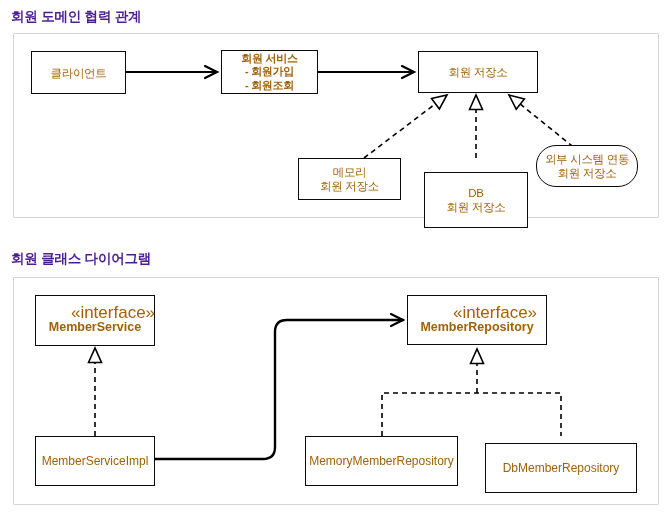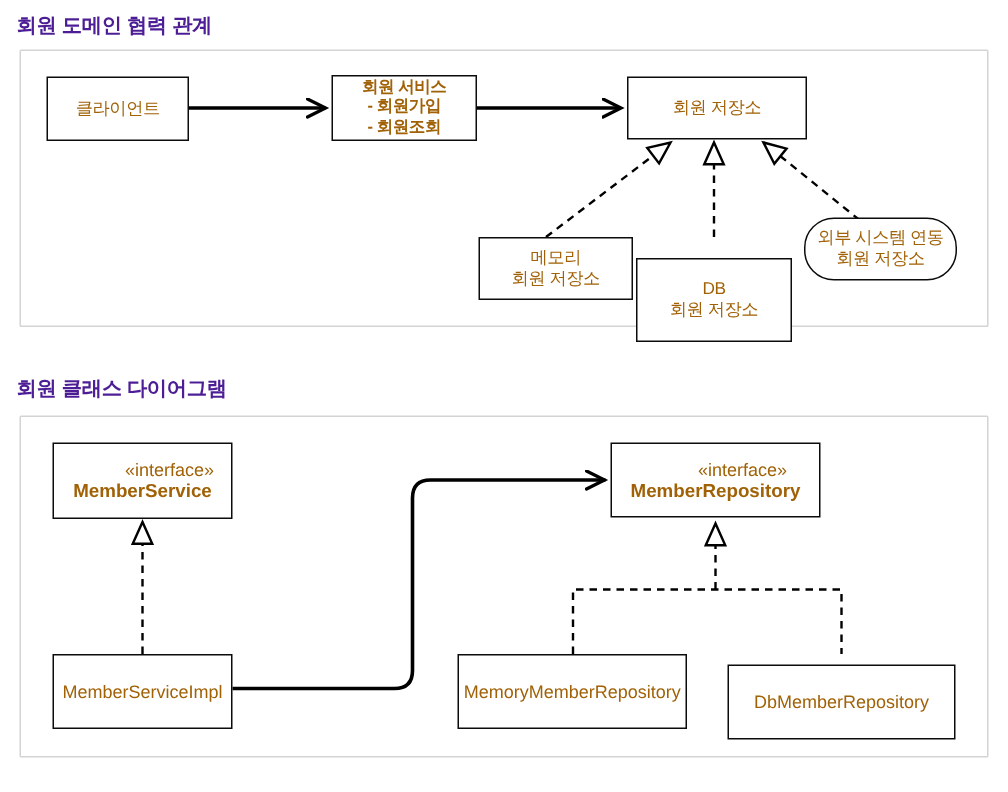--- a/index.html
+++ b/index.html
@@ -7,21 +7,21 @@
   body { font-family:"Liberation Sans", sans-serif; color:#000; }
   .page { position:relative; width:672px; height:528px; background:#fff; overflow:hidden; }
   .diagram-title { position:absolute; font-size:13.5px; font-weight:700; color:#4c1d95; letter-spacing:-0.2px; white-space:nowrap; }
   .panel { position:absolute; border:1px solid #d4d4d4; background:#ffffff; border-radius:1px; }
   .lines { position:absolute; left:0; top:0; width:672px; height:528px; z-index:2; }
   .box { position:absolute; z-index:3; background:#ffffff; border:1.5px solid #0b0b0b;
          display:flex; flex-direction:column; align-items:center; justify-content:center;
          text-align:center; color:#a16207; }
   .klabel { font-size:11.5px; font-weight:400; line-height:14px; letter-spacing:-0.3px; }
   .klabel-sm { font-size:11px; font-weight:700; line-height:13.5px; letter-spacing:-0.3px; }
-  .stereotype { font-size:12px; font-weight:400; line-height:14px;margin-left:36px; }
+  .stereotype { font-size:17px; font-weight:400; line-height:14px;margin-left:36px; }
   .classname { font-size:12.5px; font-weight:700; line-height:15px; }
   .plainname { font-size:12px; font-weight:400; line-height:15px; }
 </style>
 </head>
 <body>
 
 <div class="page">
 
   <div class="diagram-title" style="left:11px; top:8px;">회원 도메인 협력 관계</div>
 
@@ -62,21 +62,21 @@
   <div class="box" style="left:221px; top:50px; width:97px; height:44px;">
     <span class="klabel-sm">회원 서비스</span>
     <span class="klabel-sm">- 회원가입</span>
     <span class="klabel-sm">- 회원조회</span>
   </div>
 
   <div class="box" style="left:418px; top:51px; width:120px; height:42px;">
     <span class="klabel">회원 저장소</span>
   </div>
 
-  <div class="box" style="left:319px; top:158px; width:103px; height:42px;">
+  <div class="box" style="left:298px; top:158px; width:103px; height:42px;">
     <span class="klabel">메모리</span>
     <span class="klabel">회원 저장소</span>
   </div>
 
   <div class="box" style="left:424px; top:172px; width:104px; height:56px;">
     <span class="klabel">DB</span>
     <span class="klabel">회원 저장소</span>
   </div>
 
   <div class="box" style="left:536px; top:145px; width:102px; height:42px;border-radius:20px;">

